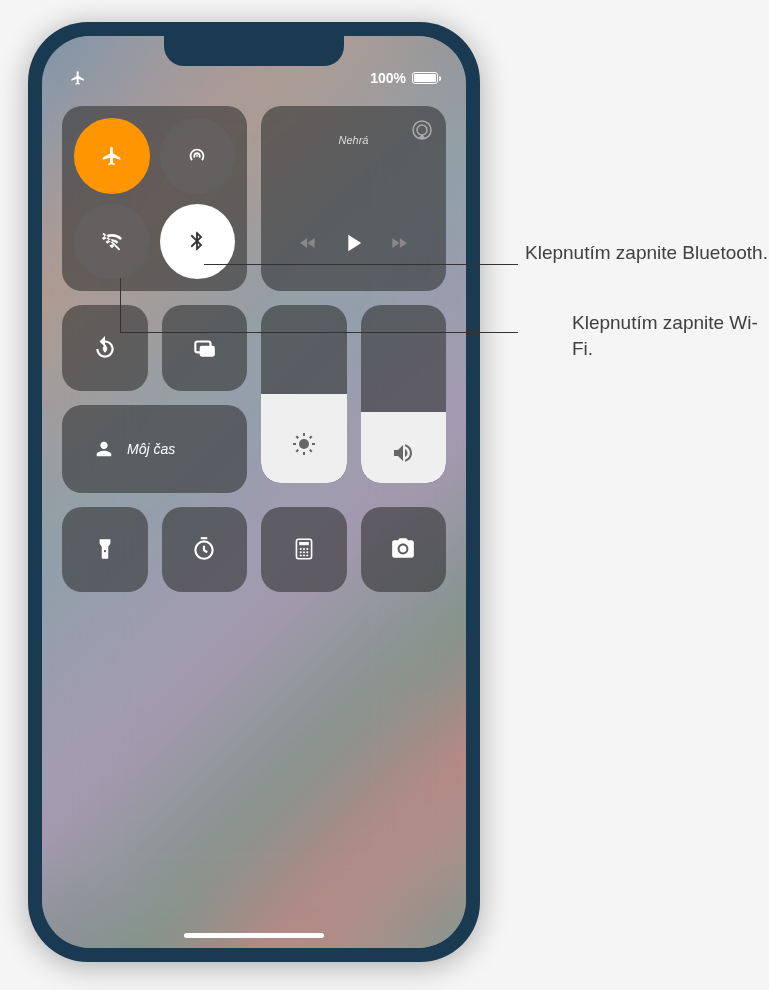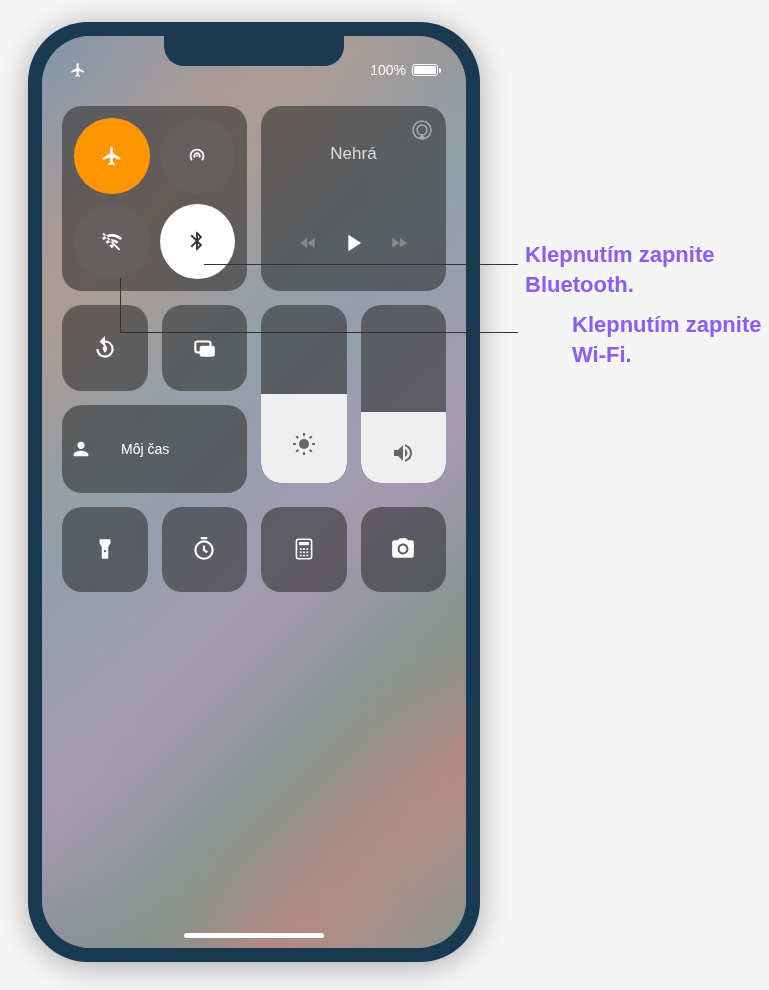--- a/index.html
+++ b/index.html
@@ -42,30 +42,30 @@
       left: 50%;
       transform: translateX(-50%);
       width: 180px;
       height: 30px;
       background: #1a3a52;
       border-radius: 0 0 20px 20px;
       z-index: 100;
     }
     .status-bar {
       position: absolute;
-      top: 20px;
+      top: 28px;
       left: 0;
       right: 0;
       padding: 6px 28px;
       display: flex;
       justify-content: space-between;
       align-items: center;
       color: #fff;
       font-size: 14px;
-      font-weight: 400;
+      font-weight: 700;
       z-index: 50;
     }
     .status-left, .status-right { display: flex; align-items: center; gap: 6px; }
     .battery-icon {
       width: 26px;
       height: 12px;
       border: 1.5px solid #fff;
       border-radius: 3px;
       position: relative;
     }
@@ -124,23 +124,24 @@
     .media-module {
       grid-column: span 2;
       aspect-ratio: 1;
       padding: 14px;
       display: flex;
       flex-direction: column;
       justify-content: space-between;
     }
     .media-title {
       color: #ddd;
-      font-size: 17px;
+      font-size: 11px;
       text-align: center;
-      margin-top: 24px;
+      margin-top: 14px;
+      font-style: italic;
     }
     .airplay-icon {
       position: absolute;
       top: 12px;
       right: 12px;
       width: 24px;
       height: 24px;
     }
     .media-controls {
       display: flex;
@@ -155,24 +156,25 @@
       display: flex;
       align-items: center;
       justify-content: center;
     }
     .small-module svg { width: 26px; height: 26px; fill: #fff; }
     .screentime-module {
       grid-column: span 2;
       aspect-ratio: 2.1;
       display: flex;
       align-items: center;
-      padding: 0 8px;
-      gap: 29px;
+      padding: 0 31px;
+      gap: 12px;
       color: #fff;
       font-size: 14px;
+      font-style: italic;
     }
     .screentime-module svg { width: 22px; height: 22px; fill: #fff; }
     .slider-module {
       grid-row: span 2;
       aspect-ratio: 0.48;
       display: flex;
       flex-direction: column;
       justify-content: flex-end;
       overflow: hidden;
     }
@@ -192,24 +194,23 @@
       bottom: 10px;
       left: 50%;
       transform: translateX(-50%);
       width: 140px;
       height: 5px;
       background: #fff;
       border-radius: 3px;
     }
     .callout {
       position: absolute;
-      color: #8b5cf6;
-      font-size: 22px;
+      color: #404040;
+      font-size: 19px;
       line-height: 1.35;
-      font-weight: bold;
     }
     .callout-line {
       position: absolute;
       border-top: 1px solid #333;
     }
   </style>
 </head>
 <body>
 
 <div class="phone-frame">

